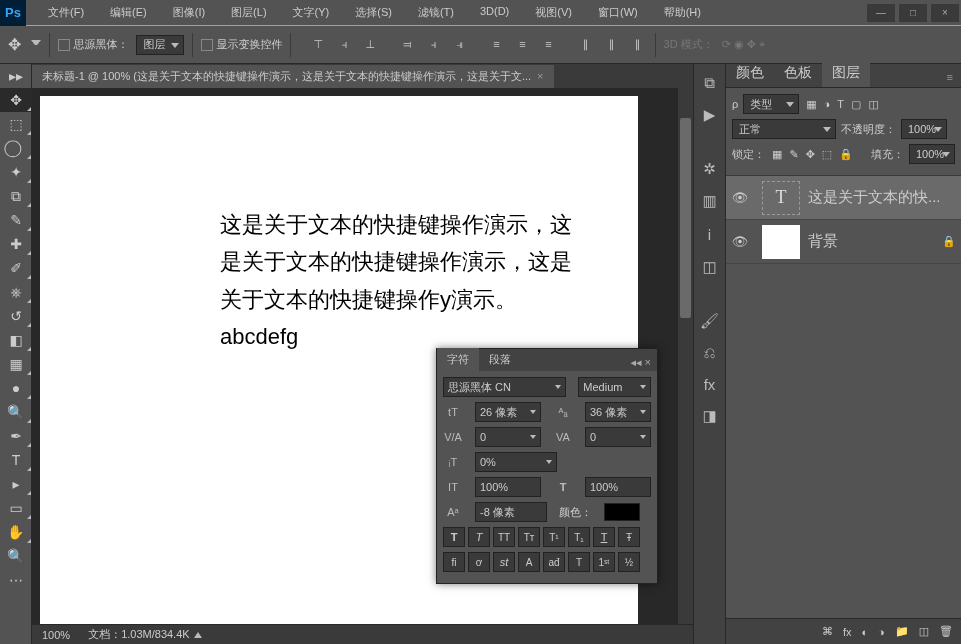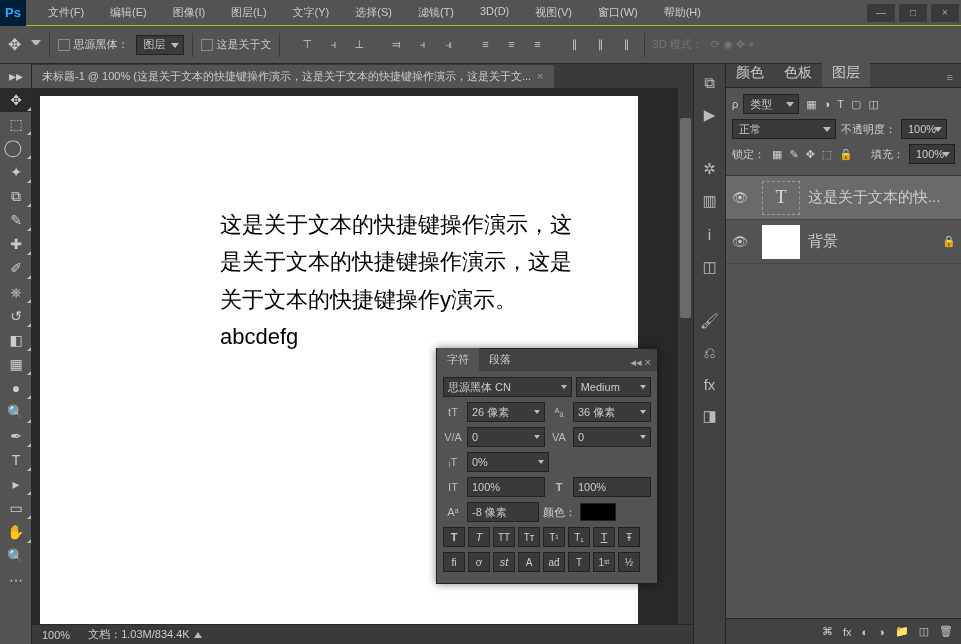--- a/index.html
+++ b/index.html
@@ -34,21 +34,21 @@
 .scroll-v{position:absolute;right:0;top:0;width:15px;height:100%;background:#3a3a3a}
 .thumb-v{position:absolute;top:30px;left:2px;width:11px;height:200px;background:#6a6a6a;border-radius:2px}
 .statusbar{background:#3a3a3a;height:20px;display:flex;align-items:center;padding:0 10px;gap:18px;font-size:11px;border-top:1px solid #282828}
 .statusbar .tri{border-left:4px solid transparent;border-right:4px solid transparent;border-bottom:6px solid #bbb;border-top:0;width:0;height:0;display:inline-block;margin-left:4px}
 .char-panel{position:absolute;left:436px;top:348px;width:222px;background:#535353;border:1px solid #222;box-shadow:0 0 8px rgba(0,0,0,.5);z-index:10}
 .cp-tabs{display:flex;background:#424242;height:22px;align-items:flex-end}
 .cp-tab{padding:4px 10px;font-size:11px}
 .cp-tab.active{background:#535353}
 .cp-x{margin-left:auto;padding:2px 6px;color:#aaa}
 .cp-body{padding:6px}
-.cp-row{display:flex;gap:4px;margin-bottom:5px;align-items:center}
+.cp-row{display:flex;gap:12px;margin-bottom:5px;align-items:center}
 .cp-sel{background:#3a3a3a;border:1px solid #222;height:20px;padding:0 16px 0 4px;position:relative;display:flex;align-items:center;flex:1;min-width:0}
 .cp-sel::after{content:"";position:absolute;right:4px;top:7px;border-left:3px solid transparent;border-right:3px solid transparent;border-top:4px solid #bbb}
 .cp-lbl{width:20px;text-align:center;color:#bbb;font-size:11px}
 .cp-inp{background:#3a3a3a;border:1px solid #222;height:20px;padding:0 4px;flex:1;min-width:0;display:flex;align-items:center}
 .cp-btns{display:flex;gap:3px;flex-wrap:wrap}
 .cp-btn{background:#3a3a3a;border:1px solid #222;width:22px;height:20px;display:flex;align-items:center;justify-content:center;font-size:10px}
 .swatch{width:36px;height:18px;background:#000;border:1px solid #222}
 .side-strip{width:32px;background:#424242;display:flex;flex-direction:column;align-items:center;gap:14px;padding-top:10px;border-left:1px solid #282828}
 .side-strip span{color:#bbb;font-size:15px}
 .right-panels{width:236px;background:#535353;border-left:1px solid #282828;display:flex;flex-direction:column}
@@ -95,21 +95,21 @@
   </div>
 </div>
 
 <div class="optbar">
   <span class="move-icon">✥</span>
     <span class="drop"></span>
   <div class="vline"></div>
   <label><span class="chk"></span><span>思源黑体：</span></label>
   <span class="sel">图层</span>
   <div class="vline"></div>
-  <label><span class="chk"></span><span>这是关于文</span></label>
+  <label><span class="chk"></span><span>显示变换控件</span></label>
   <div class="vline"></div>
   <div class="opt-icons">
     <span>⊤</span><span>⫞</span><span>⊥</span>&nbsp;<span>⫤</span><span>⫞</span><span>⫣</span>&nbsp;<span>≡</span><span>≡</span><span>≡</span>&nbsp;<span>∥</span><span>∥</span><span>∥</span>
   </div>
   <div class="vline"></div>
   <span style="color:#777">3D 模式：</span>
   <span style="color:#777">⟳ ◉ ✥ ⌖</span>
 </div>
 
 <div class="main">

